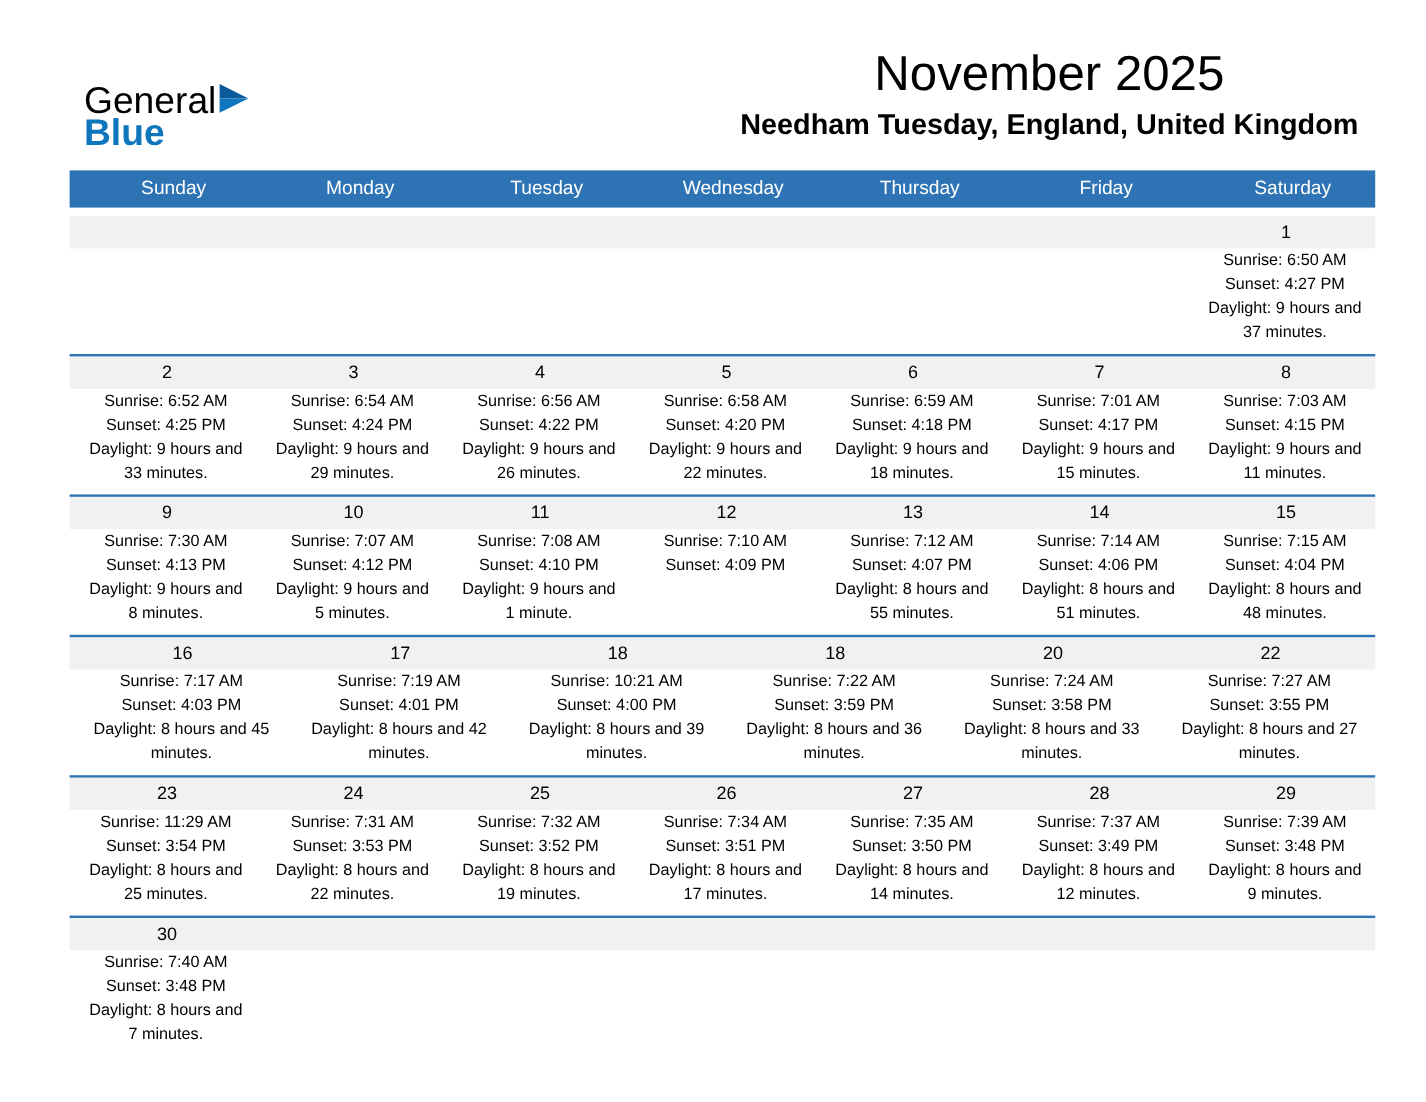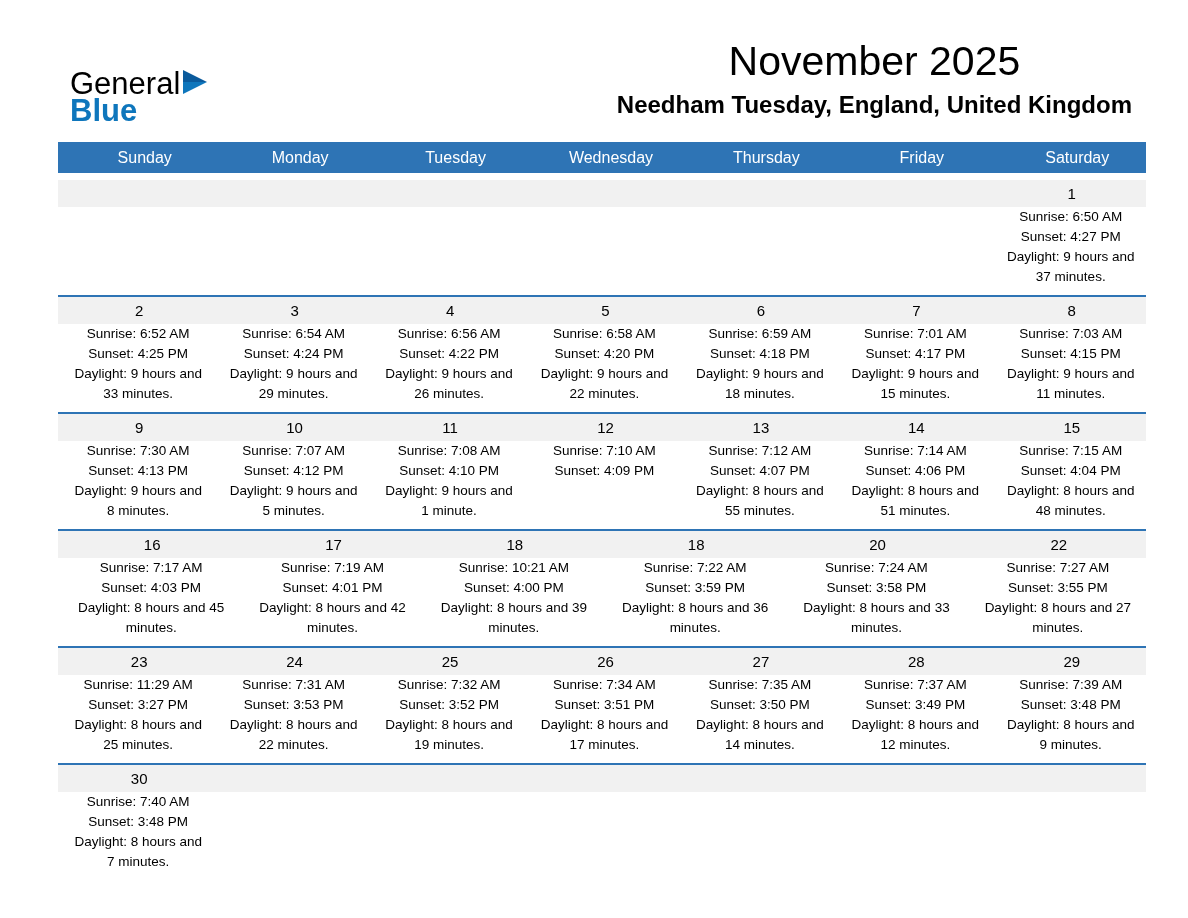--- a/index.html
+++ b/index.html
@@ -238,21 +238,21 @@
             <div class="daynum">22</div>
             <div class="line">Sunrise: 7:27 AM</div>
             <div class="line">Sunset: 3:55 PM</div>
             <div class="line">Daylight: 8 hours and 27 minutes.</div>
           </div>
         </div>
         <div class="week">
           <div class="cell">
             <div class="daynum">23</div>
             <div class="line">Sunrise: 11:29 AM</div>
-            <div class="line">Sunset: 3:27 PM</div>
+            <div class="line">Sunset: 3:54 PM</div>
             <div class="line">Daylight: 8 hours and 25 minutes.</div>
           </div>
           <div class="cell">
             <div class="daynum">24</div>
             <div class="line">Sunrise: 7:31 AM</div>
             <div class="line">Sunset: 3:53 PM</div>
             <div class="line">Daylight: 8 hours and 22 minutes.</div>
           </div>
           <div class="cell">
             <div class="daynum">25</div>

